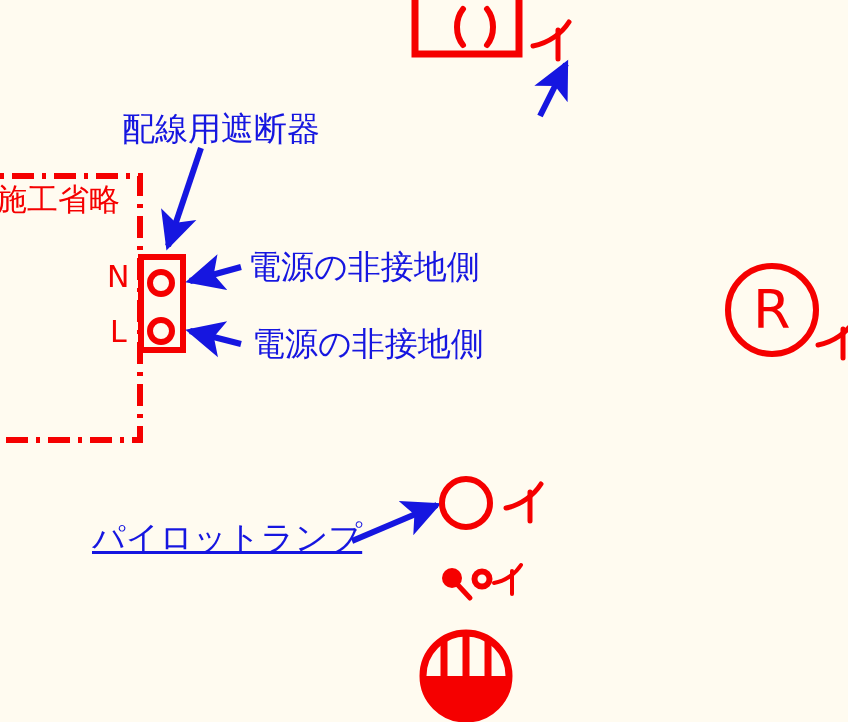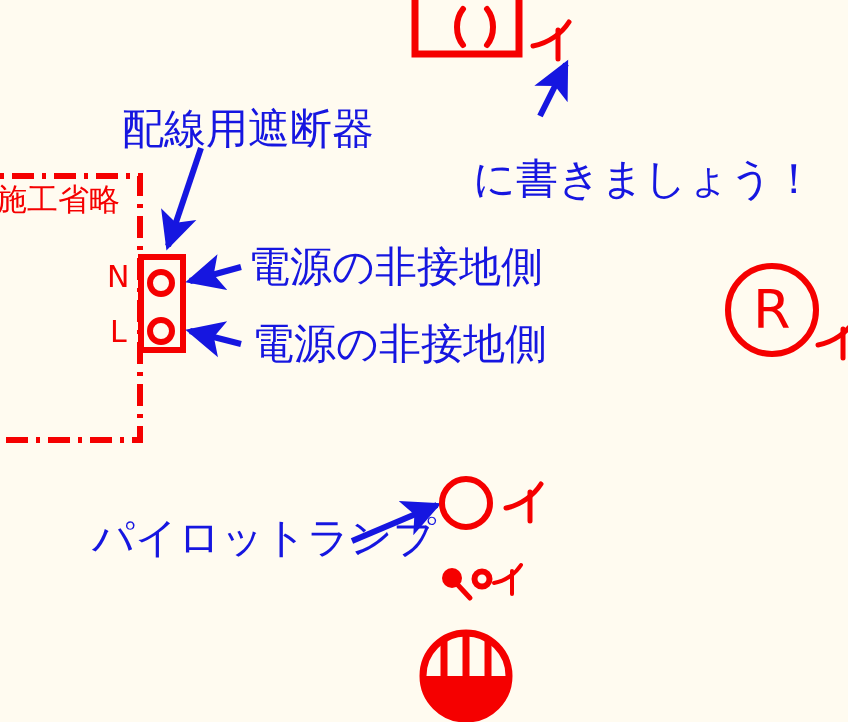--- a/index.html
+++ b/index.html
@@ -20,39 +20,39 @@
     background: #fffbf0;
   }
   #canvas > svg {
     position: absolute;
     top: 0;
     left: 0;
   }
   .lbl {
     position: absolute;
     color: #1616e0;
-    font-size: 42px;
+    font-size: 33px;
     line-height: 38px;
     white-space: pre;
     font-family: "DejaVu Sans", "Liberation Sans", sans-serif;
   }
   .redlbl {
     position: absolute;
     color: #f50000;
     white-space: pre;
     font-family: "DejaVu Sans", "Liberation Sans", sans-serif;
   }
   #label-shoko-shoryaku { left: -4px; top: 181px; font-size: 31px; line-height: 36px; }
   #label-n { left: 107px; top: 260px; font-size: 30px; line-height: 34px; }
   #label-l { left: 110px; top: 315px; font-size: 30px; line-height: 34px; }
   #label-haisen { left: 122px; top: 110px; }
   #label-setchi { left: 248px; top: 248px; }
   #label-hisetchi { left: 252px; top: 325px; }
   #label-katakana { left: 473px; top: 122px; }
-  #label-pilot { left: 92px; top: 519px; }
+  #label-pilot { left: 92px; top: 519px; text-decoration: underline; }
 </style>
 </head>
 <body>
 
 <div id="canvas">
 
   <svg width="848" height="722" viewBox="0 0 848 722">
     <defs>
       <marker id="arrowBlue" markerWidth="7" markerHeight="7" refX="5.6" refY="3.3" orient="auto" markerUnits="strokeWidth">
         <path d="M0,0.2 L6.4,3.3 L0,6.4 L1.5,3.3 Z" fill="#1616e0"></path>
@@ -136,19 +136,19 @@
   <div class="redlbl" id="label-n">N</div>
 
   <div class="redlbl" id="label-l">L</div>
 
   <div class="lbl" id="label-haisen">配線用遮断器</div>
 
   <div class="lbl" id="label-setchi">電源の非接地側</div>
 
   <div class="lbl" id="label-hisetchi">電源の非接地側</div>
 
-  <div class="lbl" id="label-katakana"><br><span>に書きましょう！</span></div>
+  <div class="lbl" id="label-katakana"><br></div>
 
   <div class="lbl" id="label-pilot">パイロットランプ</div>
 
   <div class="redlbl" id="label-outlet-r" style="left:753px; top:281px; font-size:54px; line-height:58px;">R</div>
 
 </div>
 
 </body></html>

